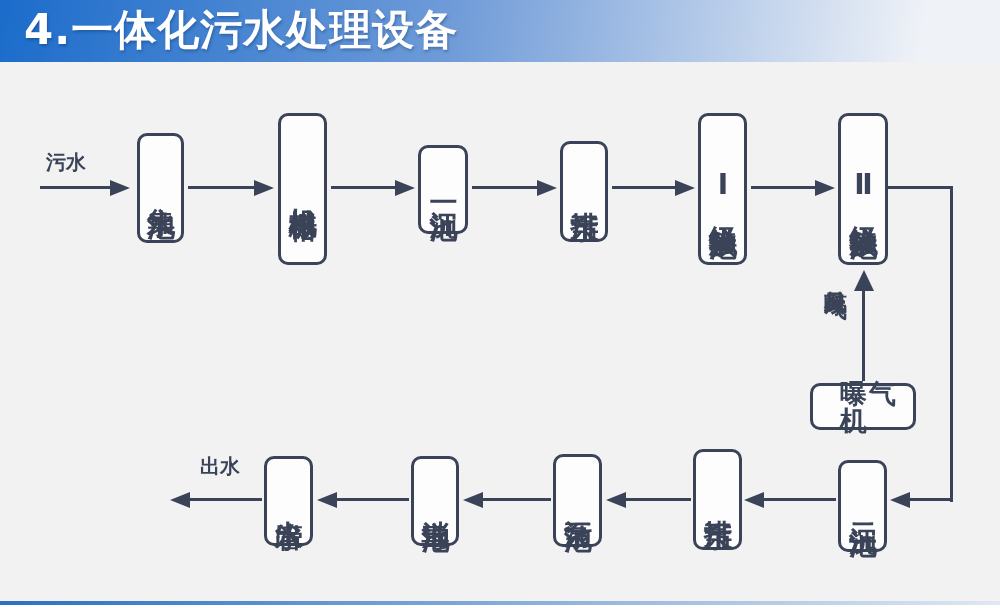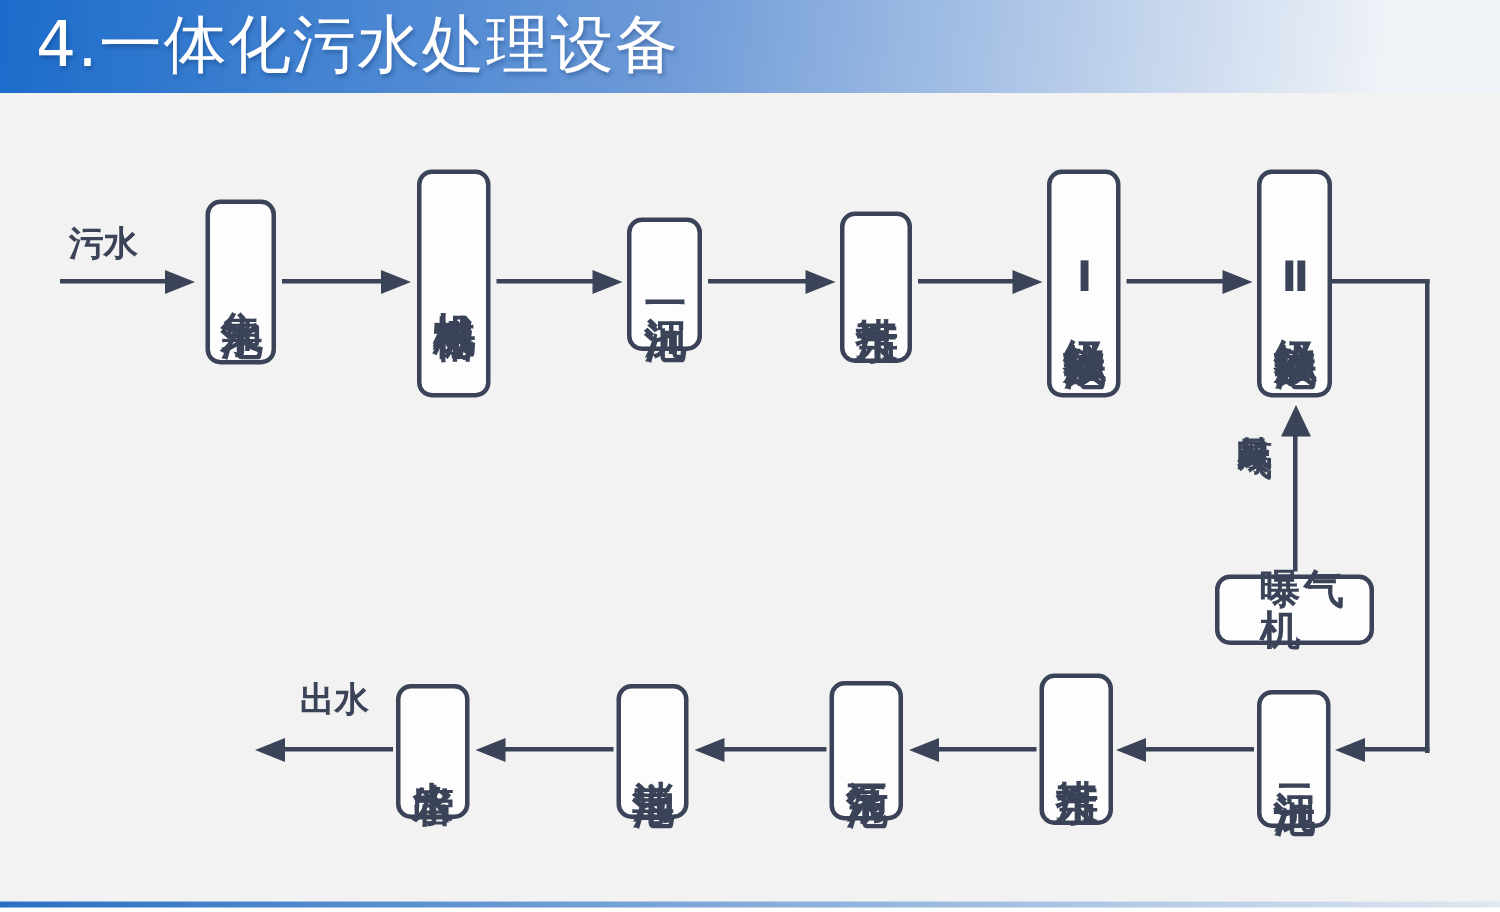--- a/index.html
+++ b/index.html
@@ -2,37 +2,37 @@
 <html style="--banner-start: #1b6ccb; --banner-mid: #6f9bd8; --banner-end: #eff2f7; --bar-start: #2a70c2; --bar-end: #dfe7f1; --line: #3a4357; --box-fill: #fdfdfe; --background: #f2f2f3; --title-text: #ffffff;"><head>
 <meta charset="utf-8">
 <style>
   html,body{margin:0;padding:0;}
   body{font-family:"DejaVu Sans","Liberation Sans",sans-serif;background:#ffffff;}
   .stage{position:relative;width:1000px;height:608px;overflow:hidden;background:#ffffff;}
 
   
   .banner{position:absolute;left:0;top:0;width:1000px;height:62px;
     background:linear-gradient(97deg,var(--banner-start) 0%,var(--banner-mid) 45%,var(--banner-end) 92%);}
-  .banner h1{margin:0;padding:0 0 0 24px;line-height:60px;font-size:42px;font-weight:normal;
+  .banner h1{margin:0;padding:0 0 0 24px;line-height:60px;font-size:42px;font-weight:bold;
     color:var(--title-text);letter-spacing:1px;text-shadow:1px 2px 3px rgba(10,40,90,.35);}
 
   
   .content{position:absolute;left:0;top:62px;width:1000px;height:539px;background:var(--background);}
   .bottom-bar{position:absolute;left:0;top:601px;width:1000px;height:4px;
     background:linear-gradient(90deg,var(--bar-start) 0%,var(--bar-end) 100%);}
 
   
   .node{position:absolute;background:var(--box-fill);border:3px solid var(--line);
     border-radius:10px;display:flex;align-items:center;justify-content:center;box-sizing:border-box;}
   .vlabel{writing-mode:vertical-lr;text-orientation:upright;font-size:28px;font-weight:bold;
     color:var(--line);letter-spacing:2px;line-height:1;white-space:nowrap;}
   .hlabel{font-size:27px;font-weight:bold;color:var(--line);letter-spacing:2px;line-height:1;padding-left:27px;}
 
   
-  .flow-label{position:absolute;font-size:23px;font-weight:bold;color:var(--line);line-height:1;}
+  .flow-label{position:absolute;font-size:20px;font-weight:bold;color:var(--line);line-height:1;}
   .flow-label.vert{writing-mode:vertical-lr;text-orientation:upright;font-size:23px;letter-spacing:2px;}
 
   
   .arr{position:absolute;height:16px;}
   .arr .ln{position:absolute;top:6px;height:3px;background:var(--line);}
   .arr.right .ln{left:0;right:18px;}
   .arr.left  .ln{left:18px;right:0;}
   .arr .hd{position:absolute;width:0;height:0;top:0;}
   .arr.right .hd{right:0;border-left:20px solid var(--line);border-top:8px solid transparent;border-bottom:8px solid transparent;}
   .arr.left  .hd{left:0;border-right:20px solid var(--line);border-top:8px solid transparent;border-bottom:8px solid transparent;}

